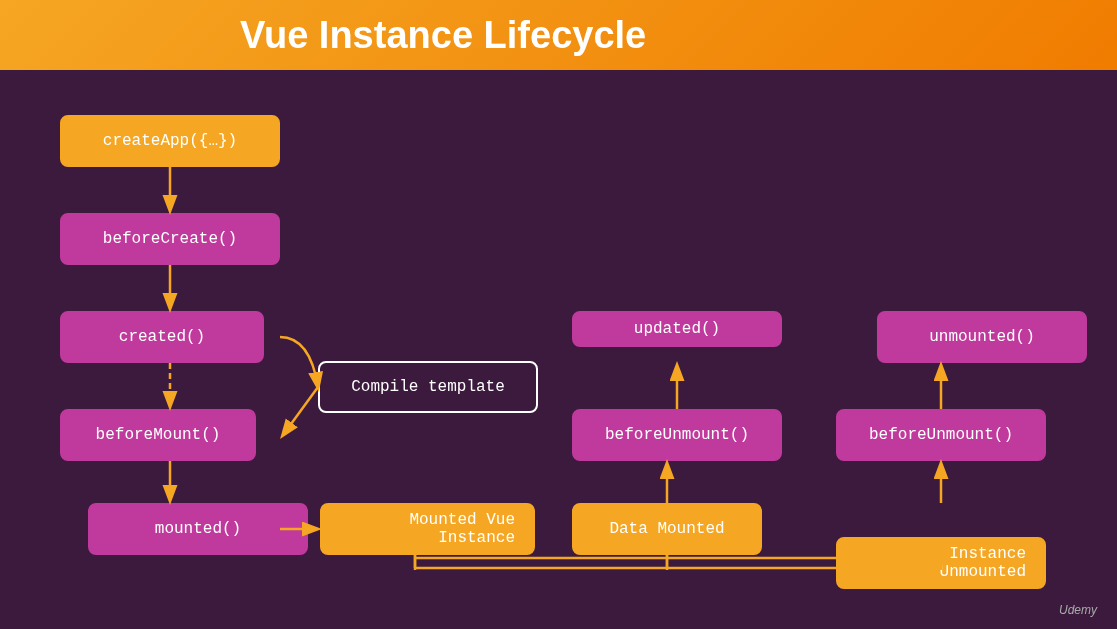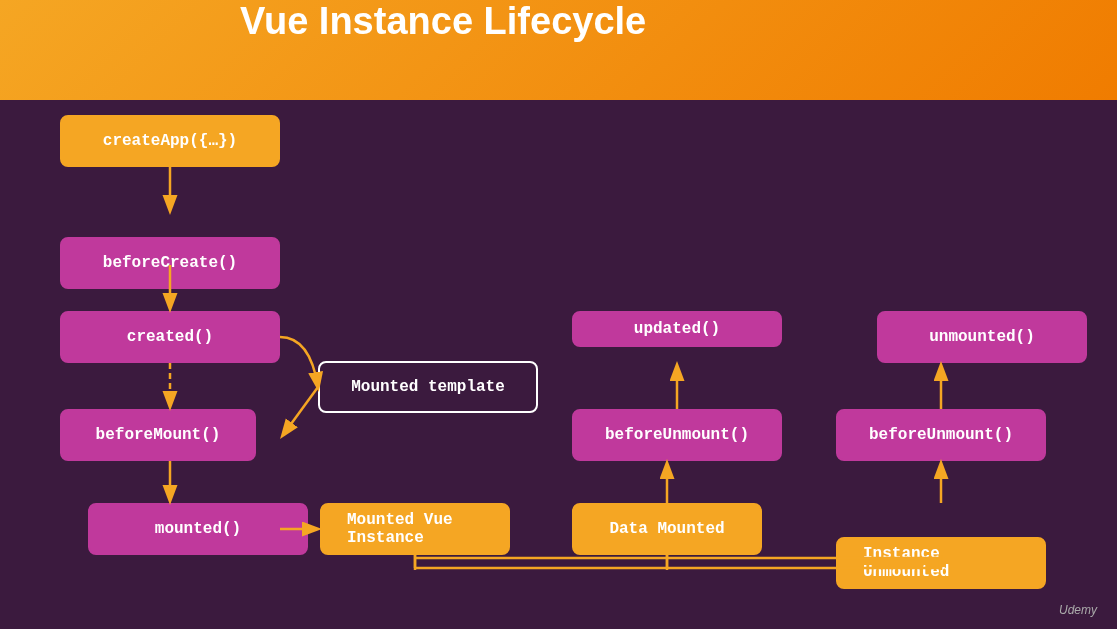--- a/index.html
+++ b/index.html
@@ -9,44 +9,45 @@
       background-color: #3b1a3e;
       font-family: 'Courier New', Courier, monospace;
       overflow: hidden;
       position: relative;
     }
 
     
     .header-bar {
       position: absolute;
       top: 0; left: 0; right: 0;
-      height: 100px;
+      height: 70px;
       background: linear-gradient(135deg, #f5a623, #f07c00);
       display: flex;
+      align-items: center;
       padding-left: 240px;
     }
     .header-title {
       color: white;
       font-size: 38px;
       font-weight: bold;
       font-family: Arial, sans-serif;
     }
 
     
     .node {
       position: absolute;
       border-radius: 8px;
       display: flex;
       align-items: center;
       justify-content: center;
-      text-align: left;
+      text-align: right;
       font-size: 16px;
-      font-weight: 700;
+      font-weight: 400;
       color: white;
-      padding: 8px 25px;
+      padding: 8px 18px;
     }
     .node-orange {
       background-color: #f5a623;
       border: 2px solid #f5a623;
     }
     .node-purple {
       background-color: #c0399c;
       border: 2px solid #c0399c;
     }
     .node-white {
@@ -77,31 +78,31 @@
   </style>
 </head>
 <body>
 
 <div class="header-bar">
   <span class="header-title">Vue Instance Lifecycle</span>
 </div>
 
 <div class="node node-orange" style="left:60px;top:115px;width:220px;height:52px;">createApp({…})</div>
 
-<div class="node node-purple" style="left:60px;top:213px;width:220px;height:52px;margin-top:24px;">beforeCreate()</div>
+<div class="node node-purple" style="left:60px;top:213px;width:220px;height:52px;">beforeCreate()</div>
 
-<div class="node node-purple" style="left:60px;top:311px;width:220px;height:52px;">created()</div>
+<div class="node node-purple" style="left:60px;top:311px;width:204px;height:52px;">created()</div>
 
-<div class="node node-white" style="left:318px;top:361px;width:220px;height:52px;">Mounted template</div>
+<div class="node node-white" style="left:318px;top:361px;width:220px;height:52px;">Compile template</div>
 
 <div class="node node-purple" style="left:60px;top:409px;width:196px;height:52px;">beforeMount()</div>
 
 <div class="node node-purple" style="left:60px;top:503px;width:220px;height:52px;margin-left:28px;">mounted()</div>
 
-<div class="node node-orange" style="left:320px;top:503px;width:190px;height:52px;">Mounted Vue Instance</div>
+<div class="node node-orange" style="left:320px;top:503px;width:215px;height:52px;">Mounted Vue Instance</div>
 
 <div class="node node-orange" style="left:572px;top:503px;width:190px;height:52px;">Data Mounted</div>
 
 <div class="node node-orange" style="left:836px;top:503px;width:210px;height:52px;margin-top:34px;">Instance Unmounted</div>
 
 <div class="node node-purple" style="left:572px;top:409px;width:210px;height:52px;">beforeUnmount()</div>
 
 <div class="node node-purple" style="left:572px;top:311px;width:210px;height:36px;">updated()</div>
 
 <div class="node node-purple" style="left:836px;top:409px;width:210px;height:52px;">beforeUnmount()</div>

